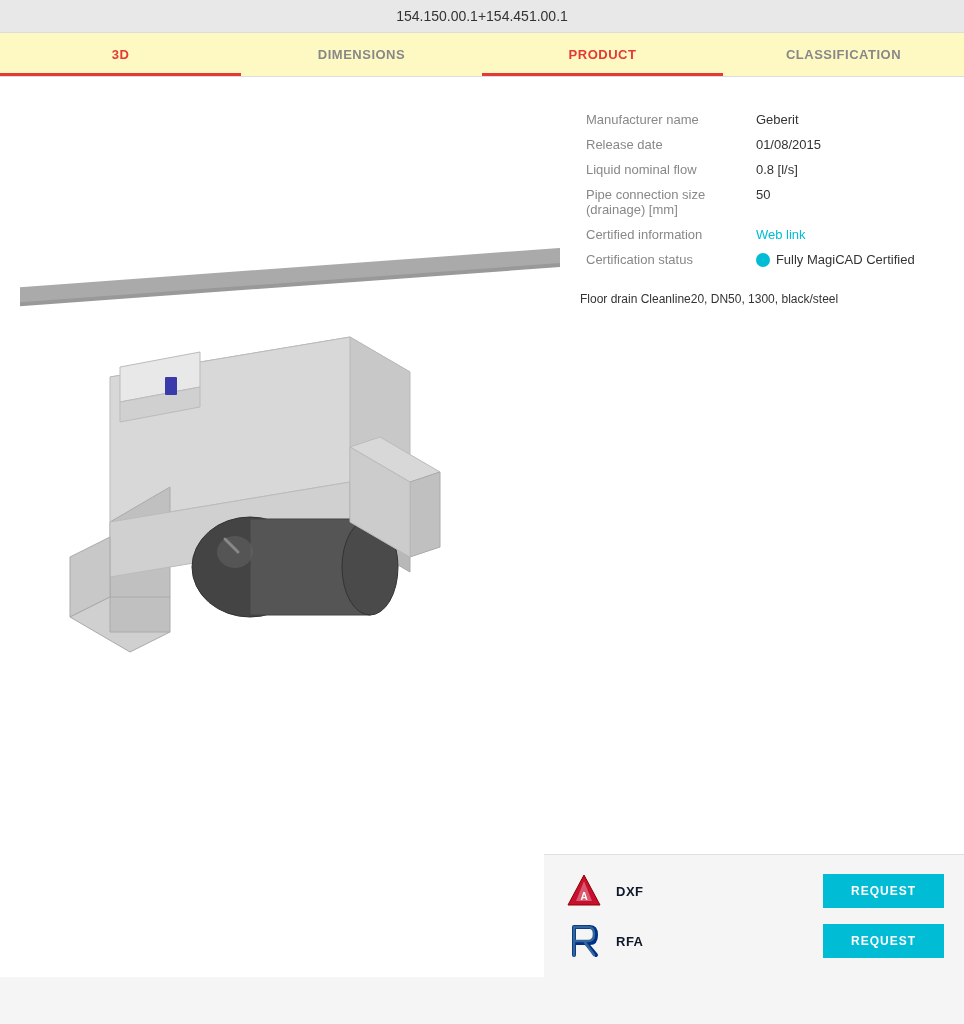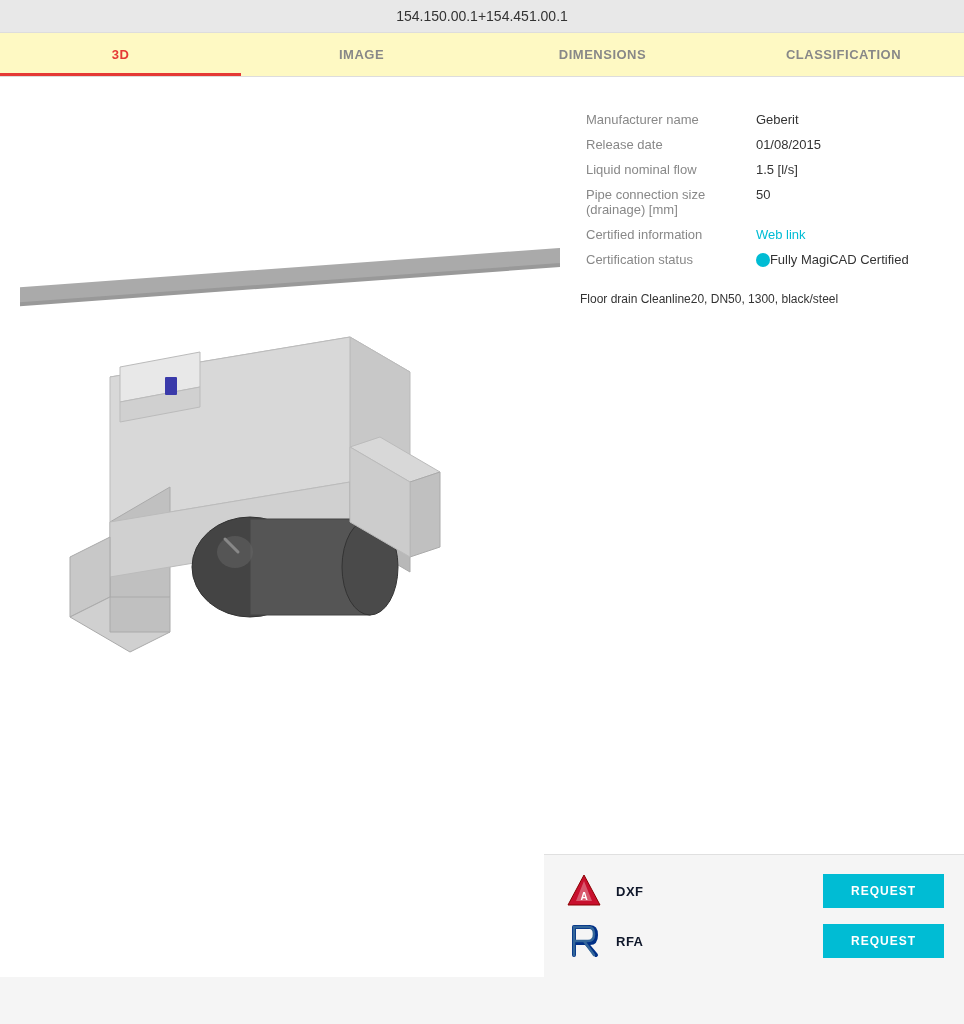--- a/index.html
+++ b/index.html
@@ -92,20 +92,21 @@
 
     .web-link {
       color: #00bcd4;
       text-decoration: none;
       cursor: pointer;
     }
 
     .cert-row {
       display: flex;
       align-items: center;
+      gap: 6px;
     }
     .cert-dot {
       width: 14px;
       height: 14px;
       border-radius: 50%;
       background: #00bcd4;
       flex-shrink: 0;
     }
 
     .product-name {
@@ -175,24 +176,24 @@
 
 <div class="header">
   <span>154.150.00.1+154.451.00.1</span>
 </div>
 
 <div class="tabs">
   <div class="tab active">
     <span>3D</span>
   </div>
   <div class="tab">
-    <span>IMAGE</span>
-  </div>
-  <div class="tab">
     <span>DIMENSIONS</span>
+  </div>
+  <div class="tab active" style="color:#e53935;">
+    <span>PRODUCT</span>
   </div>
   <div class="tab">
     <span>CLASSIFICATION</span>
   </div>
 </div>
 
 <div class="main">
 
   <div class="view-3d">
     <div class="model-container">
@@ -251,21 +252,21 @@
         <tr>
           <td>Manufacturer name</td>
           <td>Geberit</td>
         </tr>
         <tr>
           <td>Release date</td>
           <td>01/08/2015</td>
         </tr>
         <tr>
           <td>Liquid nominal flow</td>
-          <td>1.5 [l/s]</td>
+          <td>0.8 [l/s]</td>
         </tr>
         <tr>
           <td>Pipe connection size (drainage) [mm]</td>
           <td>50</td>
         </tr>
         <tr>
           <td>Certified information</td>
           <td>
             <a class="web-link" href="#">Web link</a>
           </td>

